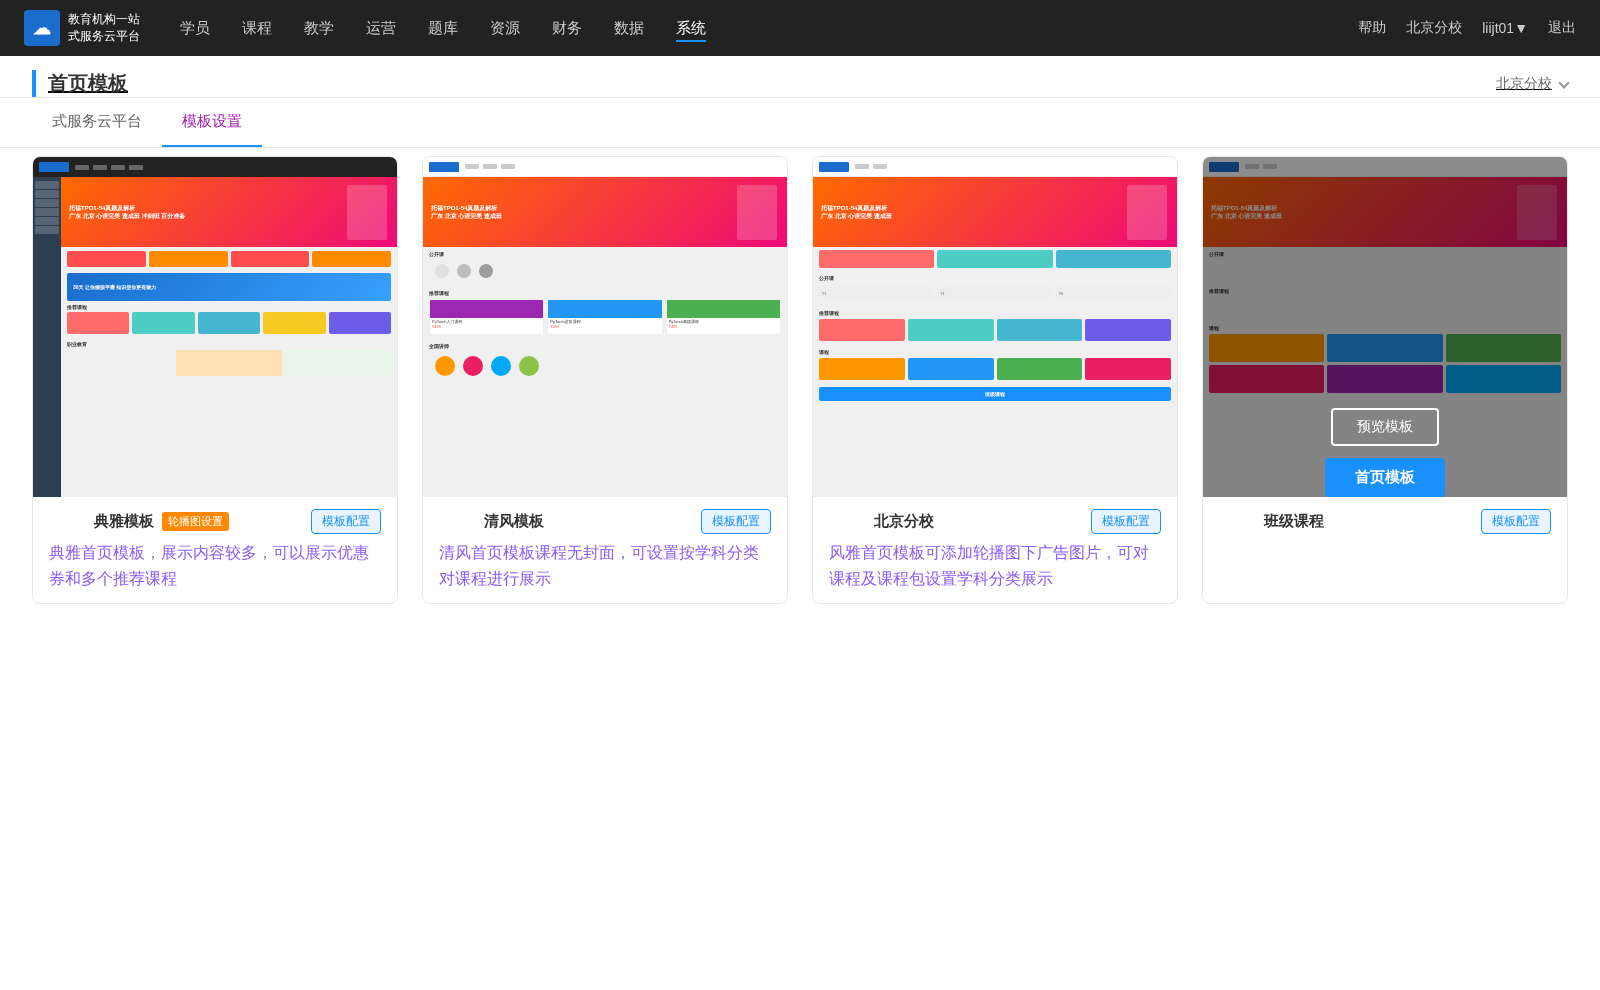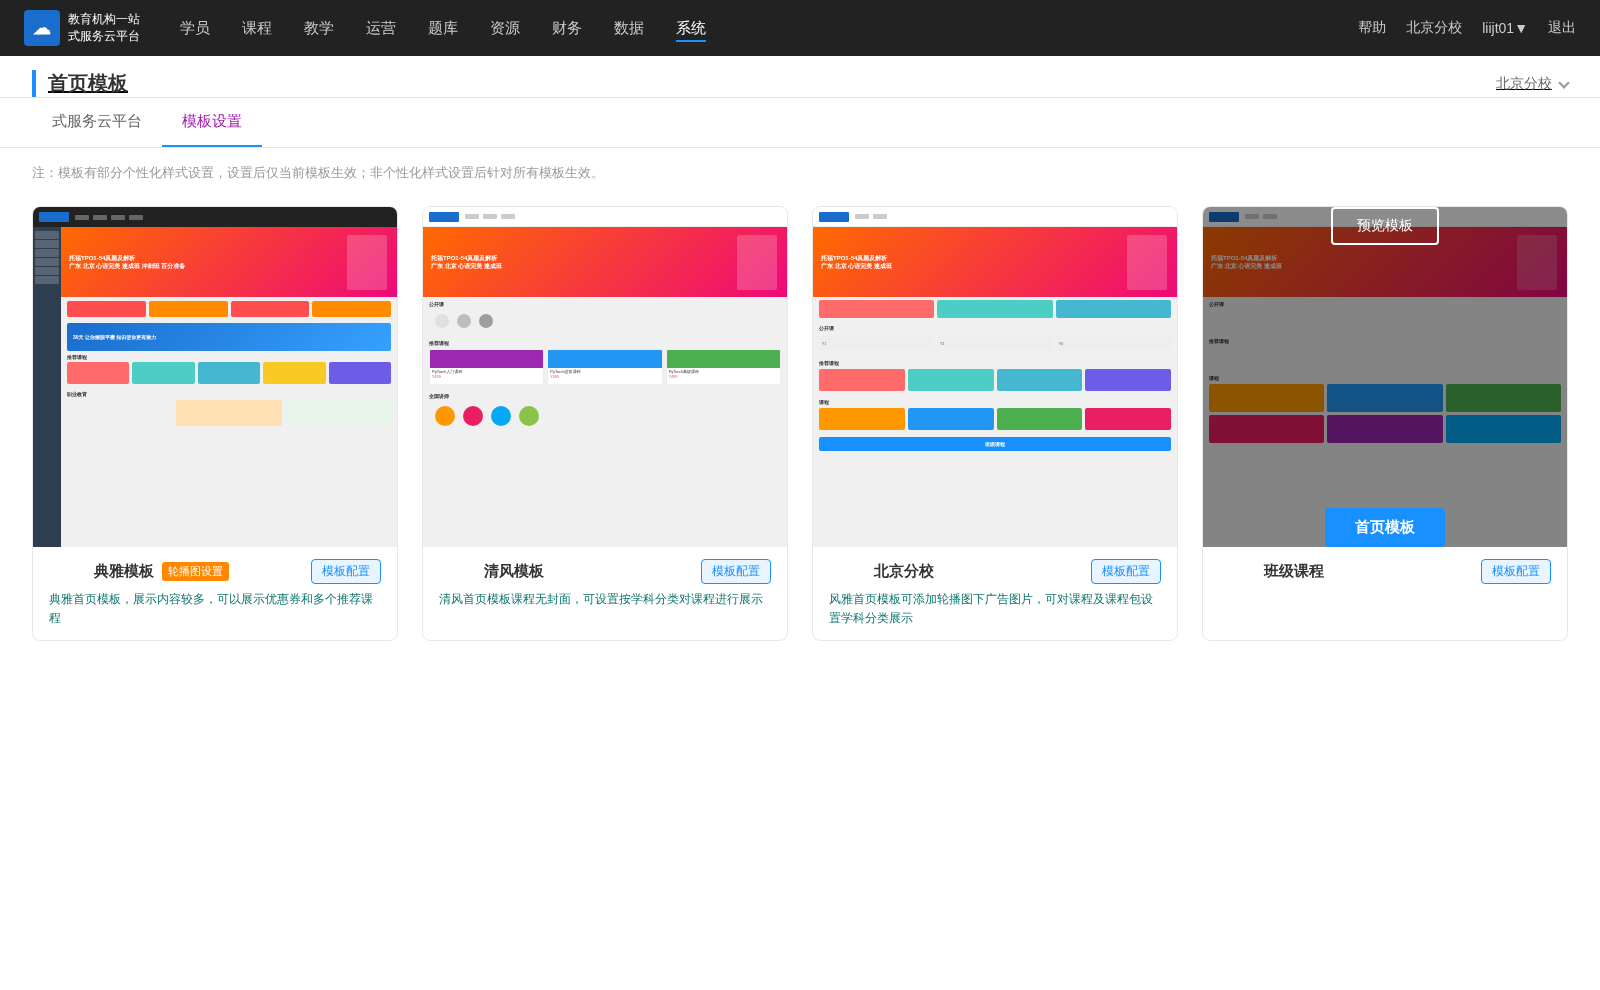--- a/index.html
+++ b/index.html
@@ -30,30 +30,30 @@
 
     
     .note { padding: 16px 32px; color: #999; font-size: 13px; }
 
     
     .templates-grid { display: grid; grid-template-columns: repeat(4, 1fr); gap: 24px; padding: 8px 32px 40px; }
     .template-card { background: #fff; border-radius: 8px; border: 1px solid #e8e8e8; overflow: hidden; }
     .template-preview { position: relative; width: 100%; height: 340px; overflow: hidden; background: #f0f0f0; }
 
     
-    .template-overlay { position: absolute; top: 0; left: 0; width: 100%; height: 100%; background: rgba(0,0,0,0.45); display: flex; flex-direction: column; align-items: center; justify-content: space-between; gap: 12px; }
+    .template-overlay { position: absolute; top: 0; left: 0; width: 100%; height: 100%; background: rgba(0,0,0,0.45); display: flex; flex-direction: column; align-items: center; justify-content: flex-end; gap: 12px; }
     .btn-preview { padding: 8px 24px; background: transparent; border: 2px solid #fff; color: #fff; border-radius: 4px; font-size: 14px; cursor: pointer; }
     .btn-apply { padding: 10px 30px; background: #1890ff; border: none; color: #fff; border-radius: 4px; font-size: 15px; font-weight: bold; cursor: pointer; }
 
     .template-footer { padding: 12px 16px; }
     .template-name-row { display: flex; align-items: center; gap: 8px; margin-bottom: 6px; margin-left: 45px; }
     .template-name { font-size: 15px; font-weight: bold; color: #333; }
     .badge-current { background: #ff8800; color: #fff; font-size: 11px; padding: 2px 6px; border-radius: 3px; }
     .btn-config { margin-left: auto; background: #e8f4ff; color: #1890ff; border: 1px solid #1890ff; border-radius: 4px; padding: 3px 10px; font-size: 12px; cursor: pointer; }
-    .template-desc { font-size: 12px; color: #0f766e; line-height: 1.6; }
+    .template-desc { font-size: 16px; color: #8b5cf6; line-height: 1.6; }
 
     .preview-inner { width: 100%; height: 100%; display: flex; flex-direction: column; overflow: hidden; }
 
     
     .tmpl-nav { height: 20px; background: #222; display: flex; align-items: center; padding: 0 6px; gap: 6px; flex-shrink: 0; }
     .tmpl-nav-logo { width: 30px; height: 10px; background: #1a6dcc; border-radius: 1px; }
     .tmpl-nav-items { display: flex; gap: 4px; }
     .tmpl-nav-item { width: 14px; height: 5px; background: #666; border-radius: 1px; }
 
     .tmpl-banner { flex-shrink: 0; height: 70px; background: linear-gradient(135deg, #ff6a00, #ee0979); position: relative; overflow: hidden; display: flex; align-items: center; padding: 0 8px; }
@@ -142,21 +142,20 @@
       <span>北京分校</span>
       <span class="chevron"></span>
     </div>
   </div>
 
   <div class="tabs">
     <div class="tab">式服务云平台</div>
     <div class="tab active">模板设置</div>
   </div>
 
-  <div class="note">注：模板有部分个性化样式设置，设置后仅当前模板生效；非个性化样式设置后针对所有模板生效。</div>
 
   <div class="templates-grid">
 
     <div class="template-card">
       <div class="template-preview">
         <div class="preview-inner">
 
           <div class="tmpl-nav">
             <div class="tmpl-nav-logo"></div>
             <div class="tmpl-nav-items">

